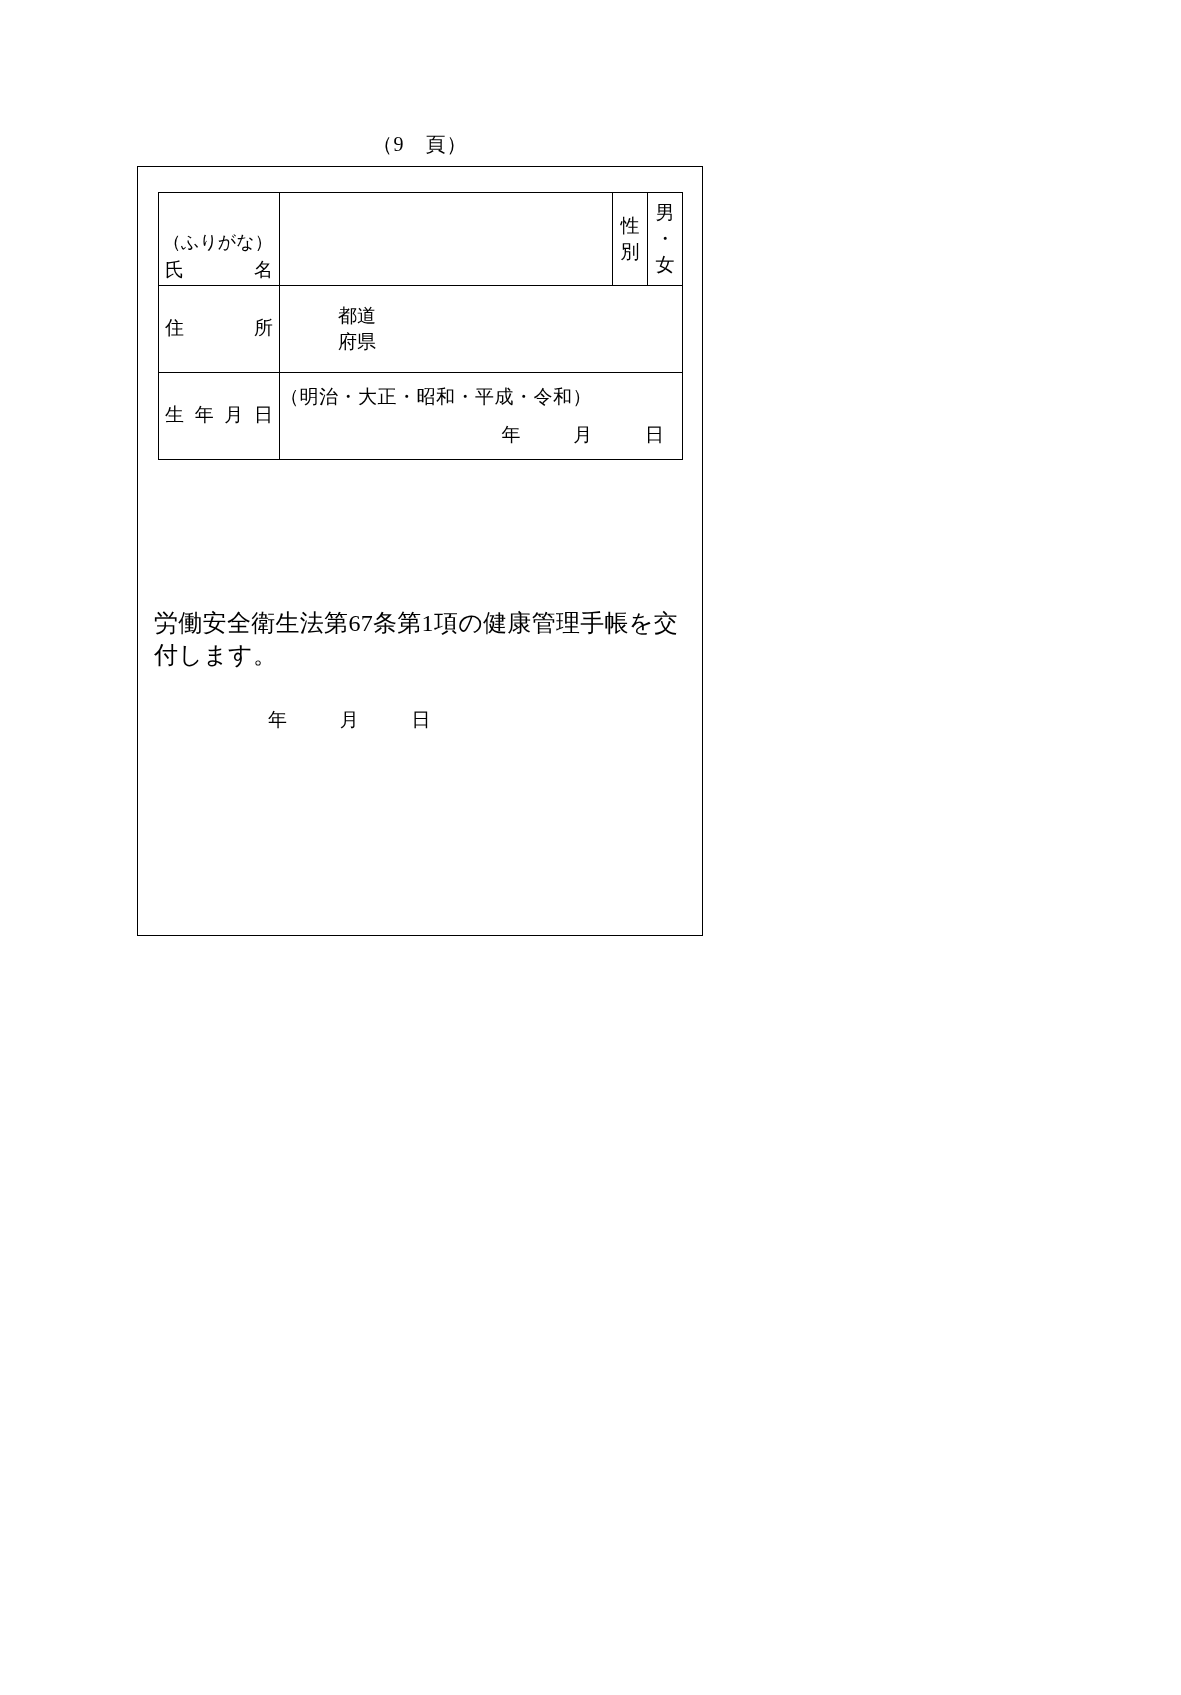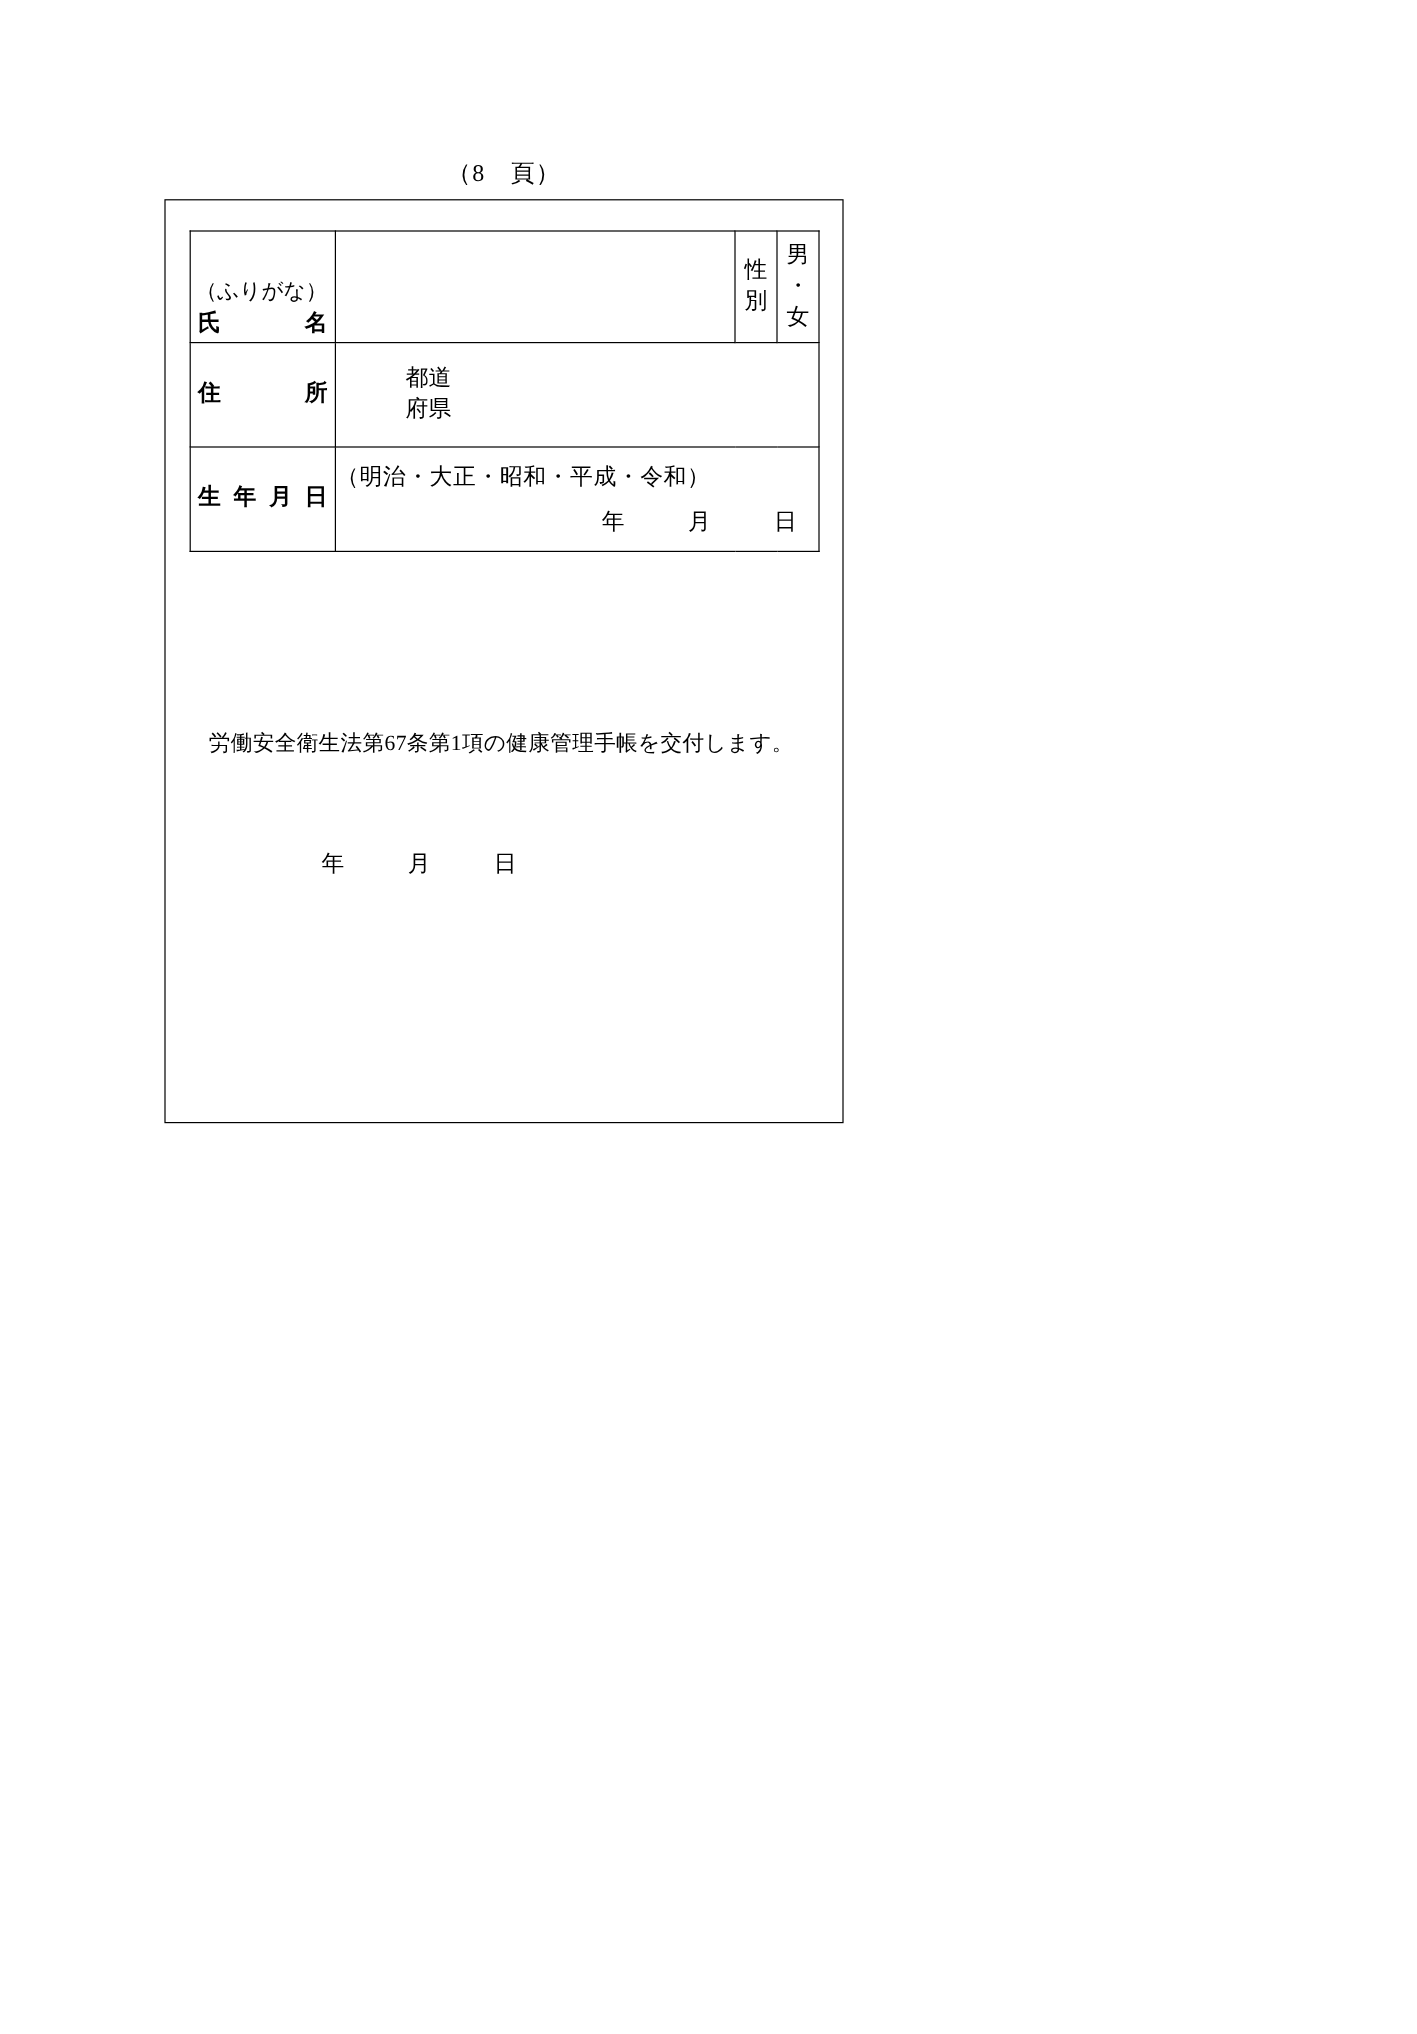--- a/index.html
+++ b/index.html
@@ -69,21 +69,20 @@
     text-align: center;
     font-size: 19px;
     line-height: 1.5;
     padding: 4px 6px;
   }
   .label-spread {
     display: block;
     text-align: justify;
     text-align-last: justify;
     padding: 0 6px;
-    font-weight: bold;
   }
   .furigana {
     display: block;
     text-align: left;
     font-size: 18px;
     padding-left: 4px;
     margin-top: 36px;
   }
 
   .cell-blank {
@@ -140,24 +139,24 @@
   .cell-remarks {
     height: 84px;
     vertical-align: top;
     padding: 8px 10px;
     font-size: 19px;
   }
 
   
   .statement {
     position: absolute;
-    left: 36px;
+    left: 16px;
     top: 440px;
     width: 525px;
-    font-size: 18px;
+    font-size: 24px;
     letter-spacing: 0.3px;
   }
 
   .date-line {
     position: absolute;
     left: 130px;
     top: 540px;
     font-size: 19px;
   }
   .date-line span { display: inline-block; }
@@ -189,21 +188,21 @@
     font-size: 17px;
     line-height: 26px;
     text-align: center;
   }
 </style>
 </head>
 <body>
 
 <div class="page">
 
-  <div class="page-label">（8　頁）</div>
+  <div class="page-label">（9　頁）</div>
 
   <div class="cert-frame">
 
     <table class="form-table">
       <tbody>
           <tr>
         <td class="cell-label">
           <span class="furigana">（ふりがな）</span>
           <span class="label-spread">氏　名</span>
         </td>

